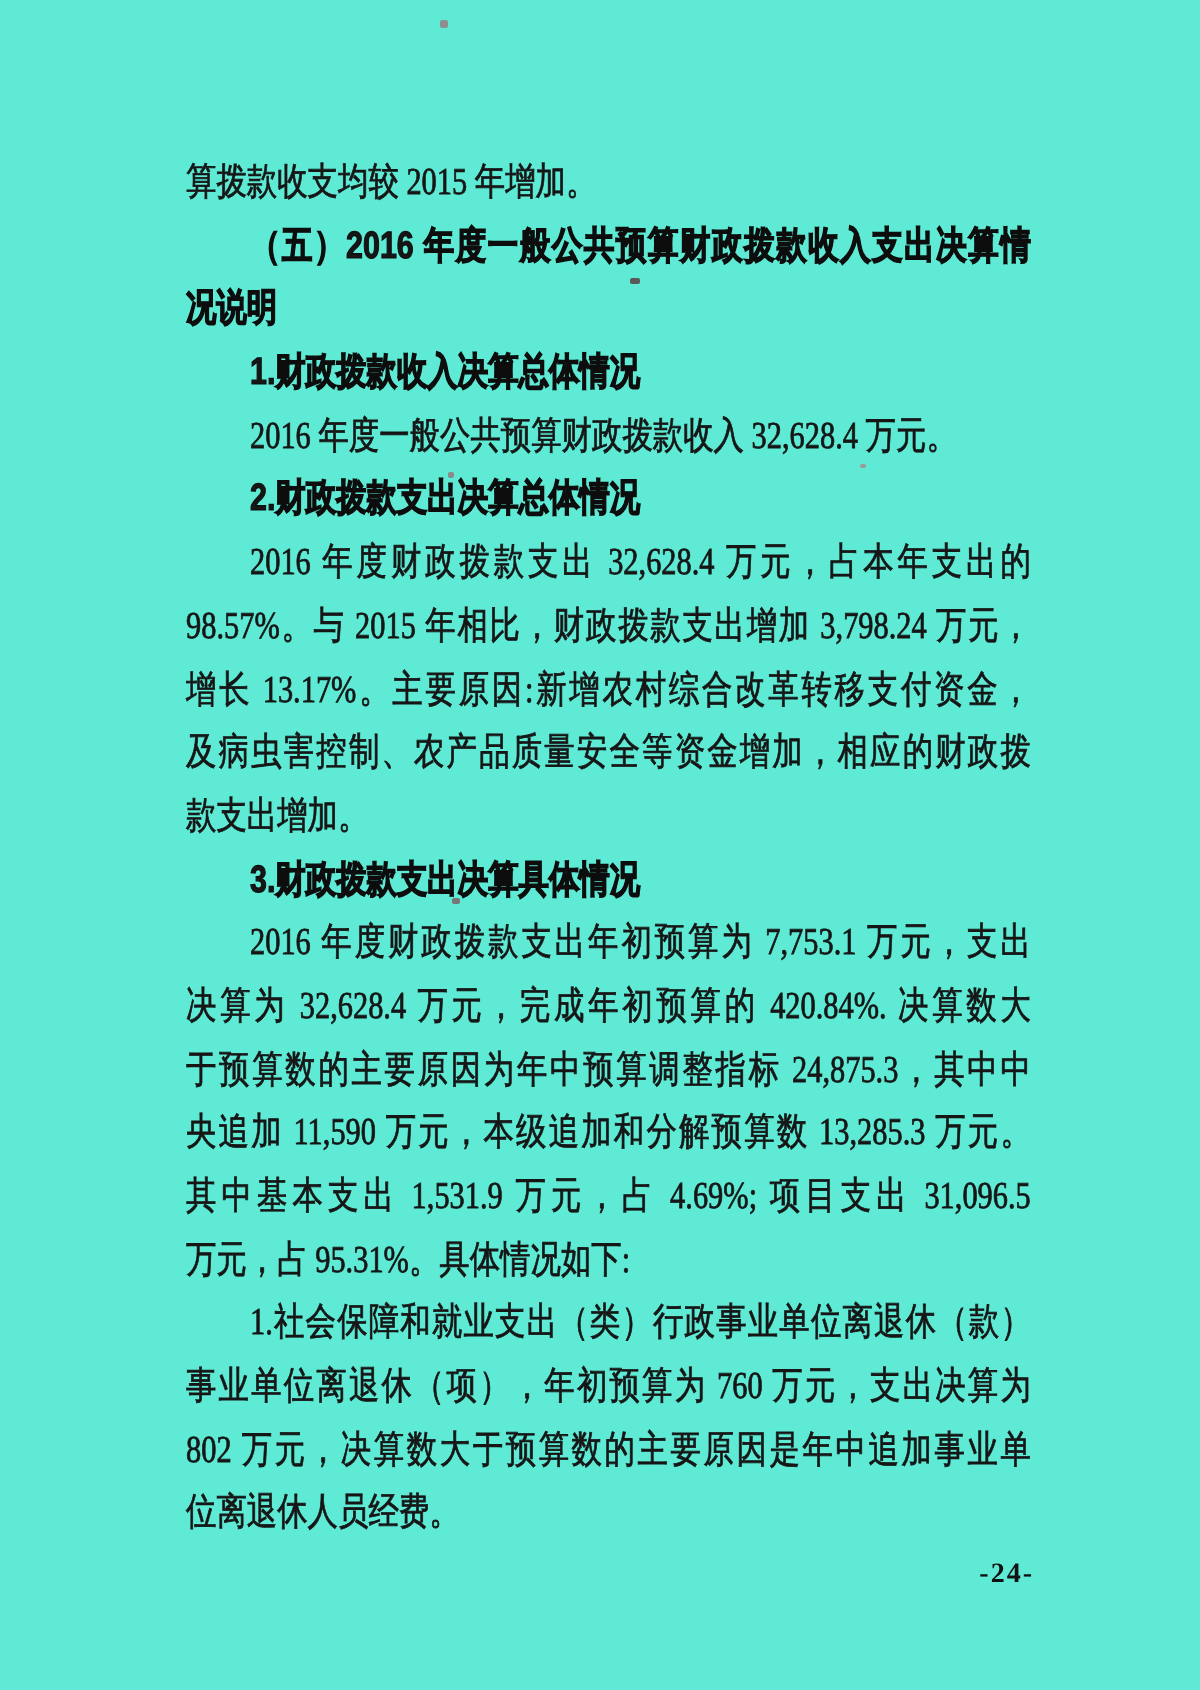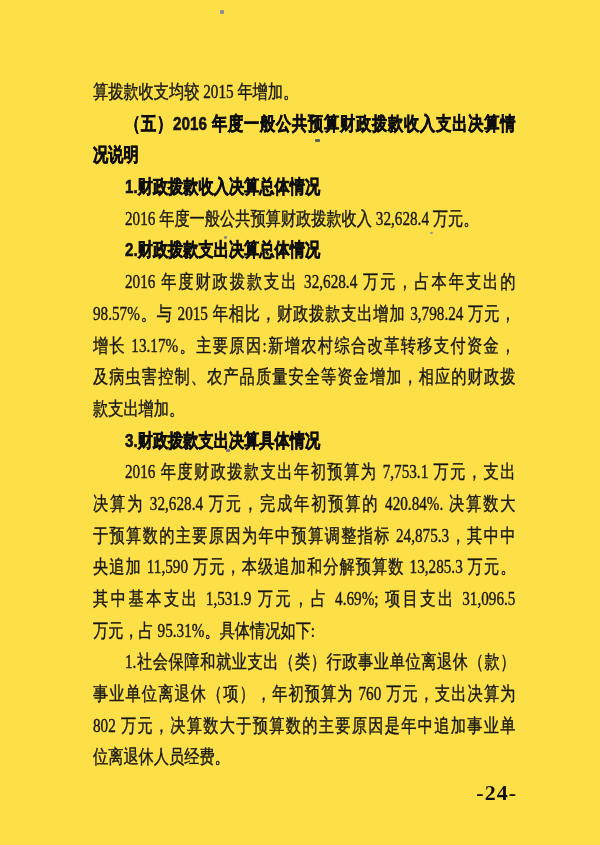--- a/index.html
+++ b/index.html
@@ -4,21 +4,21 @@
 <style>
   html, body {
     margin: 0;
     padding: 0;
     background: #ffffff;
   }
   .page {
     position: relative;
     width: 600px;
     height: 845px;
-    background: #fde047;
+    background: #5eead4;
     overflow: hidden;
     font-family: "Liberation Serif", "DejaVu Serif", serif;
     color: #161616;
   }
   .text-block {
     position: absolute;
     left: 93px;
     top: 76px;
     width: 528px;
     transform: scaleX(0.8);
@@ -43,21 +43,21 @@
   }
   .line.heading {
     font-family: "Liberation Sans", "DejaVu Sans", sans-serif;
     font-weight: bold;
     -webkit-text-stroke: 0.6px #0d0d0d;
   }
   .page-number {
     position: absolute;
     top: 780px;
     right: 83px;
-    font-size: 22px;
+    font-size: 14px;
     font-weight: bold;
     letter-spacing: 1px;
     font-family: "Liberation Serif", "DejaVu Serif", serif;
     color: #111;
   }
   .speck {
     position: absolute;
     border-radius: 1px;
   }
 </style>

